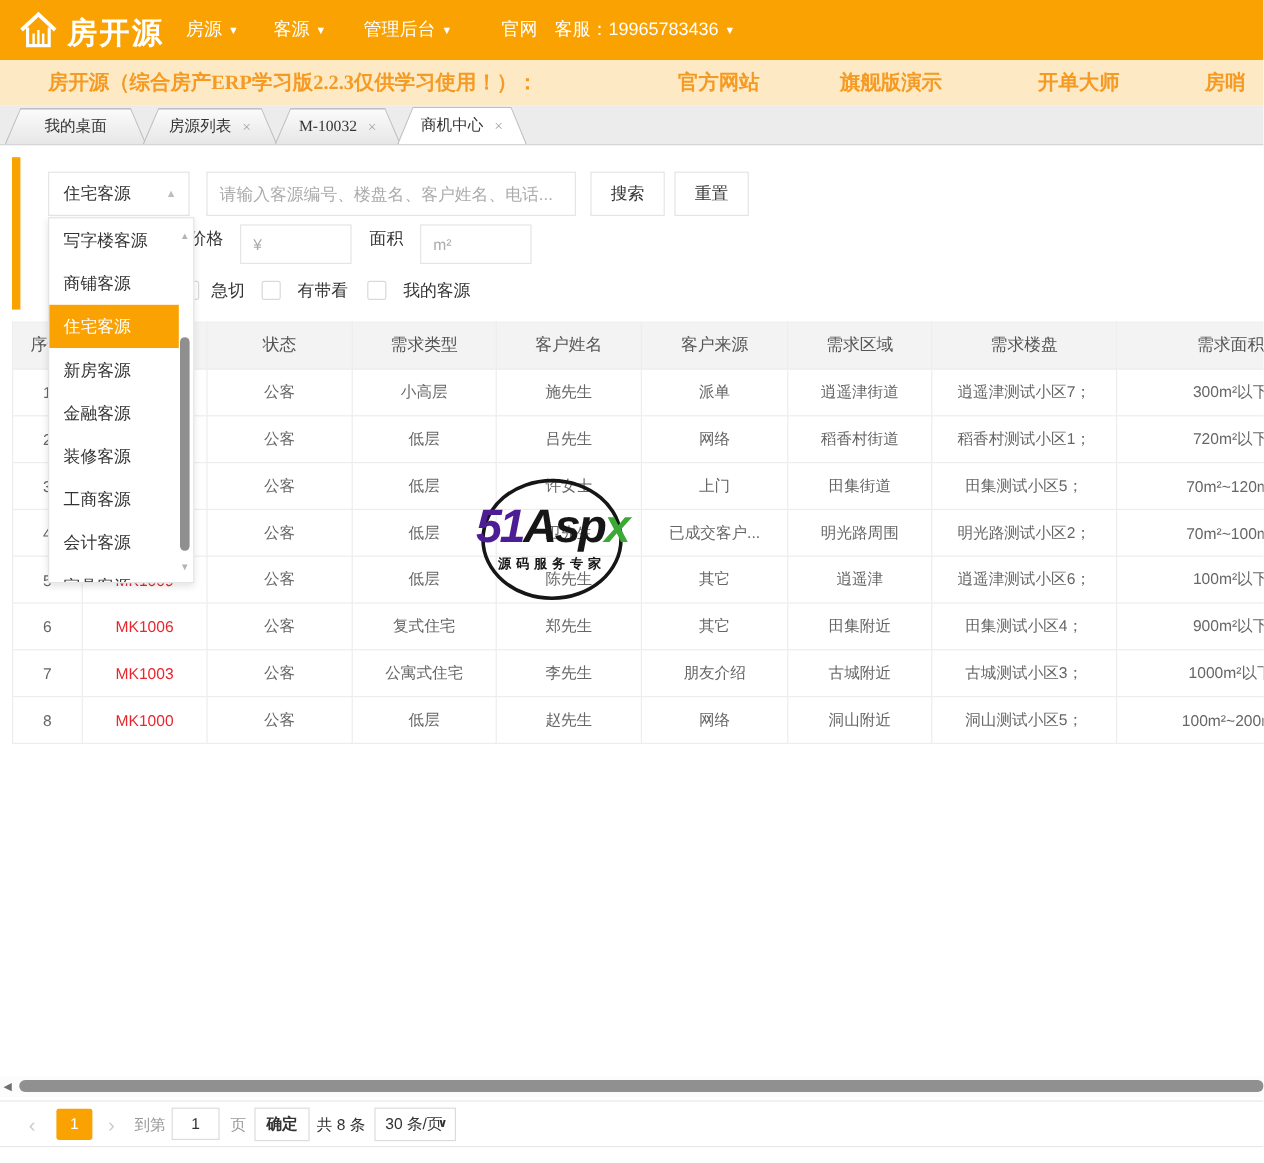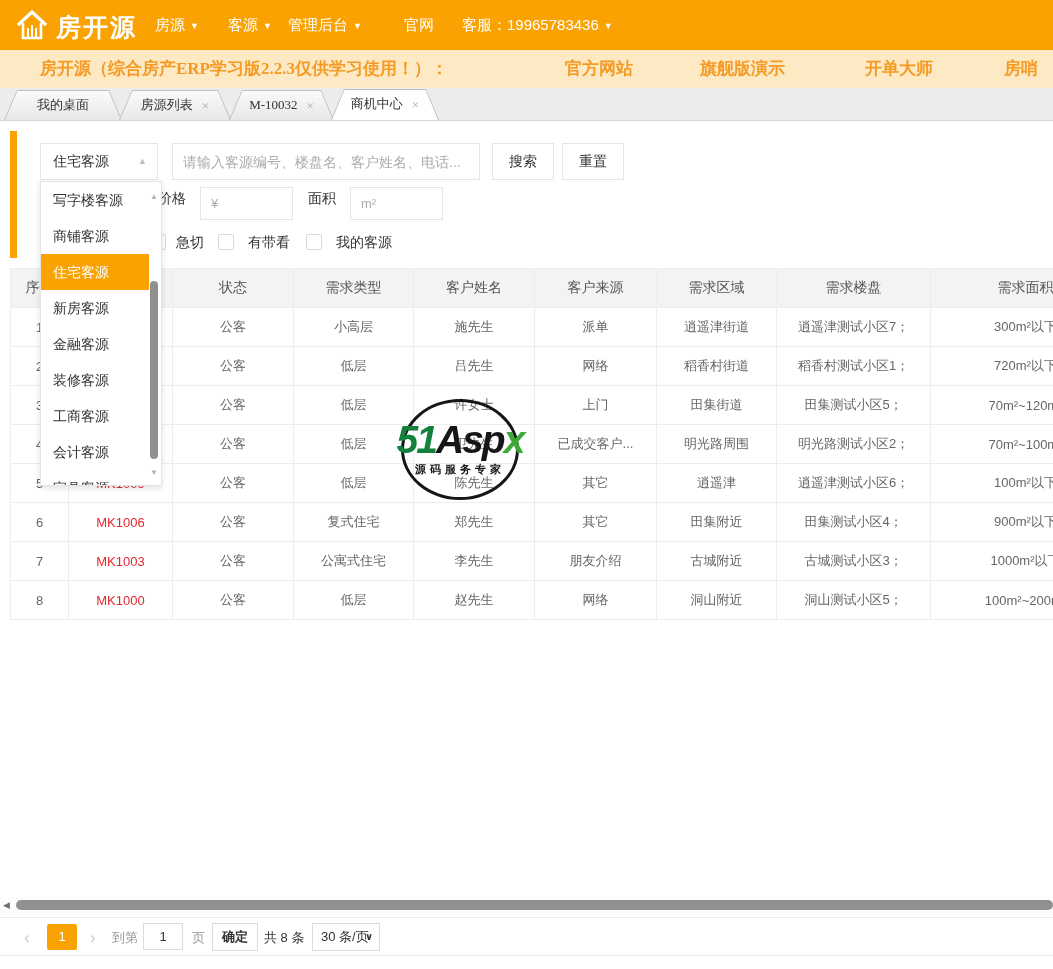--- a/index.html
+++ b/index.html
@@ -9,21 +9,21 @@
   *{box-sizing:border-box; margin:0; padding:0;}
   html,body{width:1053px; height:969px; overflow:hidden;}
   body{position:relative; background:#fff; font-family:"Liberation Sans","DejaVu Sans",sans-serif; color:#333;}
 
   
   .navbar{position:absolute; left:0; top:0; width:1053px; height:50px; background:var(--accent);}
   .logo{position:absolute; left:14px; top:7px; display:flex; align-items:center; gap:6px;}
   .logo-text{color:#fff; font-size:25px; font-weight:bold; letter-spacing:2px;}
   .nav-item{position:absolute; top:0; height:50px; line-height:50px; color:#fff; font-size:15px; cursor:pointer; white-space:nowrap;}
   .nav-caret{font-size:9px; margin-left:5px; vertical-align:1px;}
-  .ni-0{left:155px;} .ni-1{left:228px;} .ni-2{left:288px;} .ni-3{left:404px;text-align:center;} .ni-4{left:462px;}
+  .ni-0{left:155px;} .ni-1{left:228px;} .ni-2{left:303px;} .ni-3{left:418px;text-align:center;} .ni-4{left:462px;}
 
   
   .banner{position:absolute; left:0; top:50px; width:1053px; height:38px; background:var(--banner-bg);}
   .banner-title{position:absolute; left:40px; top:0; line-height:38px; color:var(--banner-text); font-size:17px; font-weight:bold; font-family:"Liberation Serif","DejaVu Serif",serif;}
   .banner-link{position:absolute; top:0; line-height:38px; color:var(--banner-text); font-size:17px; font-weight:bold; font-family:"Liberation Serif","DejaVu Serif",serif; cursor:pointer;}
   .bl-0{left:565px;} .bl-1{left:700px;} .bl-2{left:865px;} .bl-3{left:1004px;text-align:center;}
 
   
   .tabbar{position:absolute; left:0; top:88px; width:1053px; height:33px; background:#ECECEC; border-bottom:1px solid #D6D6D6;font-family:Liberation Serif, serif;}
   .tab{position:absolute; bottom:0; height:30px; cursor:pointer;}
@@ -70,21 +70,21 @@
   .dd-opt.selected{background:var(--accent); color:#fff;}
   .dd-scroll{position:absolute; right:0; top:0; width:14px; height:100%;}
   .dd-arrow{position:absolute; left:2px; width:10px; text-align:center; font-size:8px; color:#B3B3B3; cursor:pointer;}
   .dd-up{top:10px;} .dd-down{bottom:8px;}
   .dd-thumb{position:absolute; left:3px; top:99px; width:8px; height:178px; background:#8F8F8F; border-radius:4px; cursor:pointer;}
 
   
   .wm{position:absolute; left:380px; top:394px; width:160px; height:110px; z-index:20; pointer-events:none;}
   .wm-circle{position:absolute; left:21px; top:5px; width:118px; height:101px; border:3px solid #161616; border-radius:50%;}
   .wm-logo{position:absolute; left:0; top:26px; width:160px; text-align:center; font-size:39px; font-weight:900; font-style:italic; letter-spacing:-2px; font-family:"Liberation Sans",sans-serif; line-height:1;}
-  .wm-51{color:#15803d;text-align:center;} .wm-asp{color:#161616;} .wm-x{color:#3BA935;}
+  .wm-51{color:#4c1d95;text-align:center;} .wm-asp{color:#161616;} .wm-x{color:#3BA935;}
   .wm-sub{position:absolute; left:20px; top:68px; width:120px; text-align:center; font-size:11px; font-weight:bold; color:#161616; letter-spacing:4px;}
 
   
   .hscroll{position:absolute; left:0; top:897px; width:1053px; height:17px; background:#FCFCFC;}
   .hs-arrow{position:absolute; left:3px; top:3px; font-size:9px; color:#707070;}
   .hs-thumb{position:absolute; left:16px; top:3px; width:1037px; height:10px; background:#909090; border-radius:5px; cursor:pointer;}
 
   
   .footer{position:absolute; left:0; top:917px; width:1053px; height:39px; border-top:1px solid #E8E8E8; border-bottom:1px solid #E8E8E8; background:#fff;}
   .pg-chev{position:absolute; top:0; height:39px; line-height:39px; font-size:17px; color:#CCC; cursor:pointer;}

